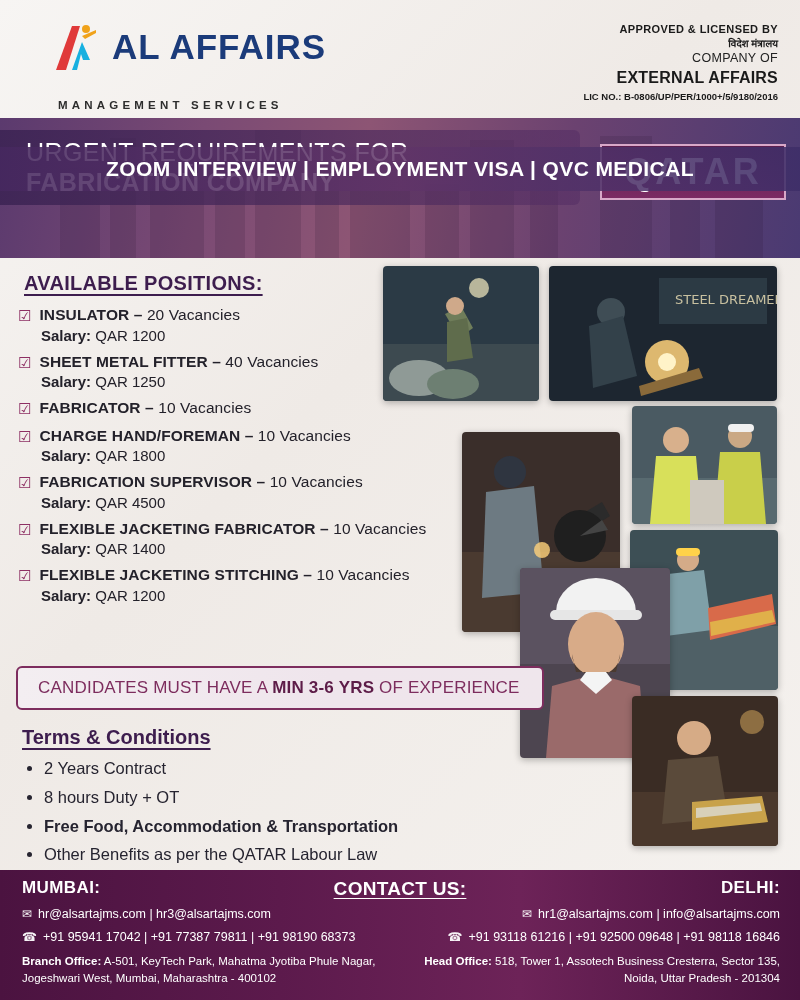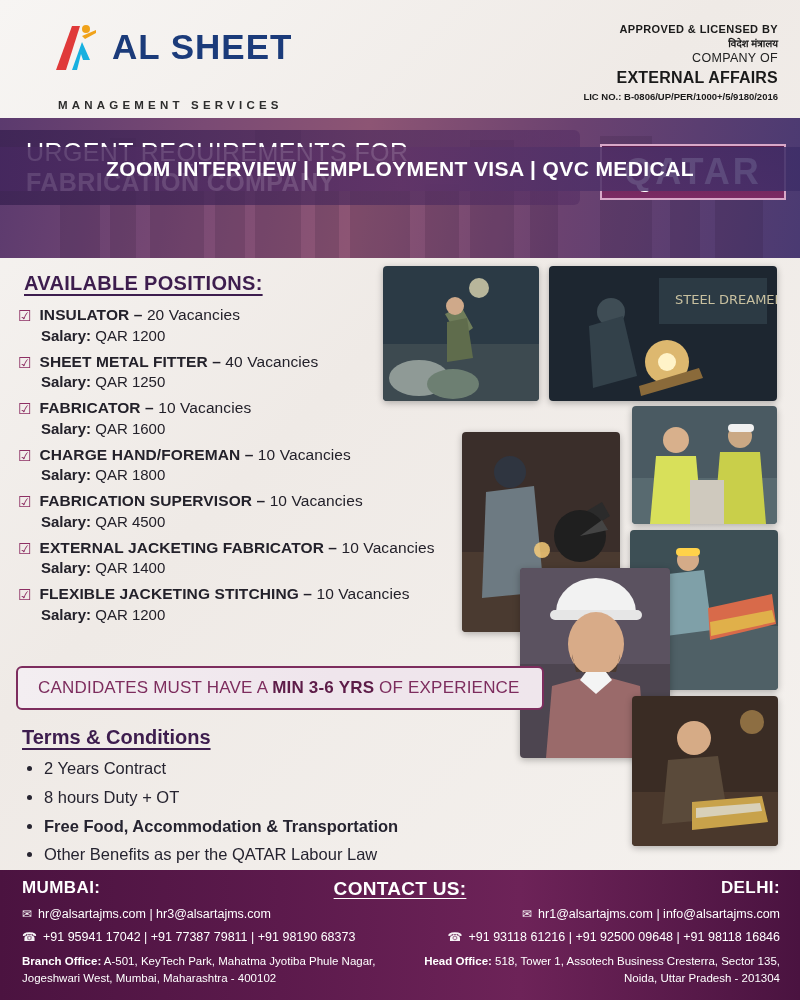--- a/index.html
+++ b/index.html
@@ -101,21 +101,21 @@
     <div class="logo-wrap">
       <div class="logo-row">
         <span class="logo-a">
           <svg width="54" height="54" viewBox="0 0 54 54">
             <polygon points="4,50 20,6 28,6 14,50" fill="#e03a3a"></polygon>
             <polygon points="20,50 30,22 38,40 31,40 29,34 25,50" fill="#17b0e0"></polygon>
             <circle cx="34" cy="9" r="4" fill="#f0a21a"></circle>
             <path d="M30 16 L44 10 L44 13 L33 19 Z" fill="#f0a21a"></path>
           </svg>
         </span>
-        <span class="logo-text">AL SHEET</span>
+        <span class="logo-text">AL AFFAIRS</span>
       </div>
       <div class="logo-sub">MANAGEMENT SERVICES</div>
     </div>
     <div class="approved">
       <div class="l1">APPROVED &amp; LICENSED BY</div>
       <div class="l2">विदेश मंत्रालय</div>
       <div class="l3">COMPANY OF</div>
       <div class="l4">EXTERNAL AFFAIRS</div>
       <div class="l5">LIC NO.: B-0806/UP/PER/1000+/5/9180/2016</div>
     </div>
@@ -169,21 +169,20 @@
           <span class="pos-title"><span>SHEET METAL FITTER  –</span> <span class="vac">40 Vacancies</span></span>
         </div>
         <div class="pos-sal"><span>Salary:</span> <span class="amt">QAR 1250</span></div>
       </div>
 
       <div class="pos">
         <div class="pos-line">
           <span class="tick">☑</span>
           <span class="pos-title"><span>FABRICATOR –</span> <span class="vac">10 Vacancies</span></span>
         </div>
-        <div class="pos-sal"><span>Salary:</span> <span class="amt">QAR 1600</span></div>
       </div>
 
       <div class="pos">
         <div class="pos-line">
           <span class="tick">☑</span>
           <span class="pos-title"><span>CHARGE HAND/FOREMAN  –</span> <span class="vac">10 Vacancies</span></span>
         </div>
         <div class="pos-sal"><span>Salary:</span> <span class="amt">QAR 1800</span></div>
       </div>
 
@@ -191,21 +190,21 @@
         <div class="pos-line">
           <span class="tick">☑</span>
           <span class="pos-title"><span>FABRICATION SUPERVISOR  –</span> <span class="vac">10 Vacancies</span></span>
         </div>
         <div class="pos-sal"><span>Salary:</span> <span class="amt">QAR 4500</span></div>
       </div>
 
       <div class="pos">
         <div class="pos-line">
           <span class="tick">☑</span>
-          <span class="pos-title"><span>EXTERNAL JACKETING FABRICATOR  –</span> <span class="vac">10 Vacancies</span></span>
+          <span class="pos-title"><span>FLEXIBLE JACKETING FABRICATOR  –</span> <span class="vac">10 Vacancies</span></span>
         </div>
         <div class="pos-sal"><span>Salary:</span> <span class="amt">QAR 1400</span></div>
       </div>
 
       <div class="pos">
         <div class="pos-line">
           <span class="tick">☑</span>
           <span class="pos-title"><span>FLEXIBLE JACKETING STITCHING  –</span> <span class="vac">10 Vacancies</span></span>
         </div>
         <div class="pos-sal"><span>Salary:</span> <span class="amt">QAR 1200</span></div>

